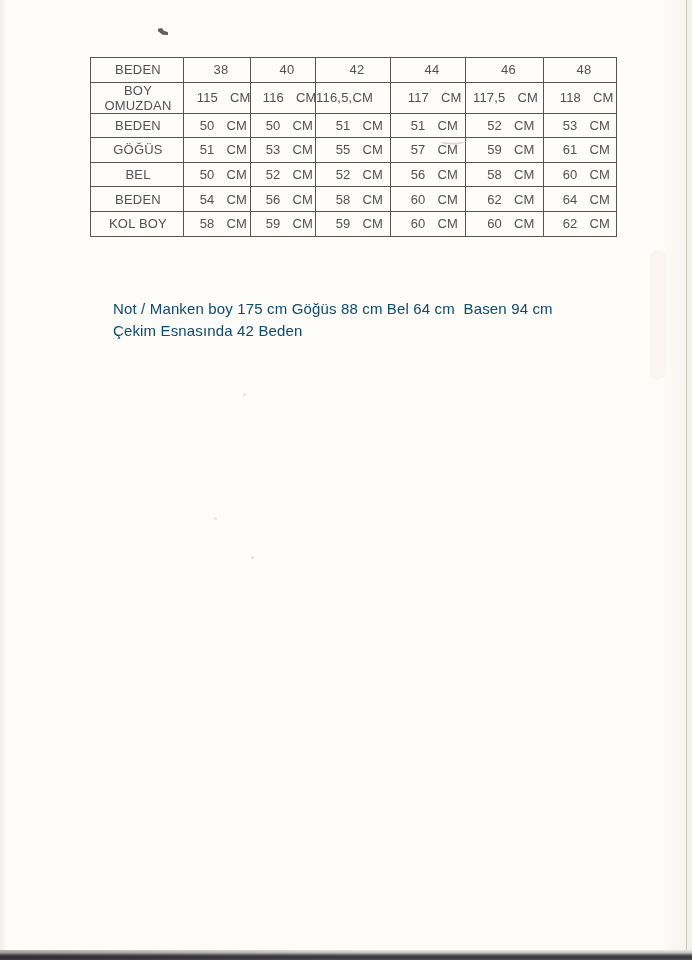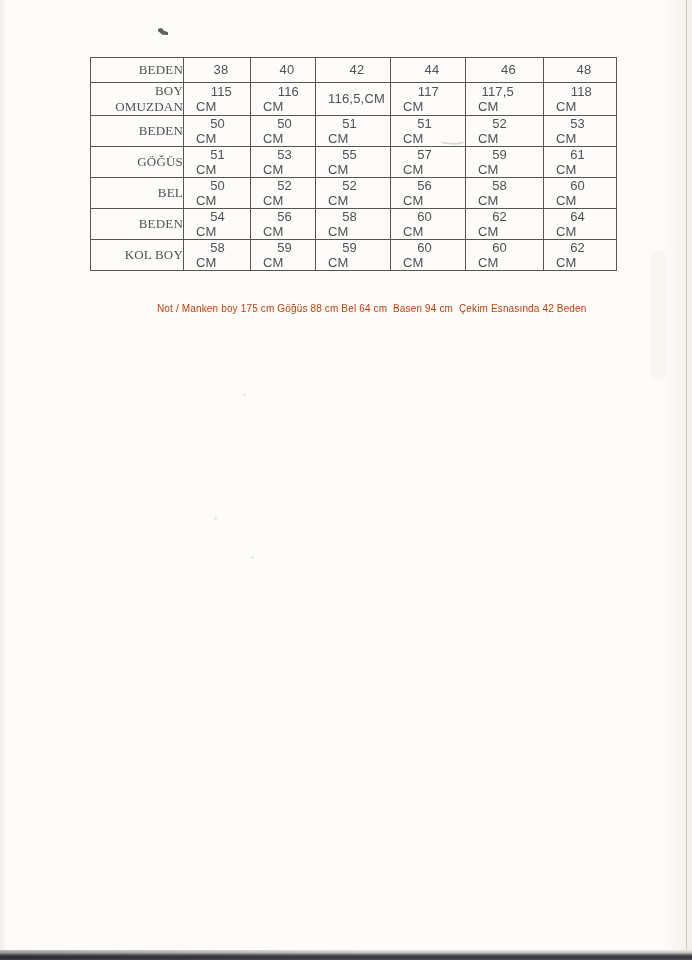--- a/index.html
+++ b/index.html
@@ -66,51 +66,48 @@
     border:1px solid #56554f;
     height:23.6px;
     font-size:13px;
     color:#4e5156;
     letter-spacing:.2px;
     padding:0;
     vertical-align:middle;
     overflow:hidden;
   }
   .size-table td.label{
-    text-align:right;
+    text-align:center;
     padding-left:2px;
-    font-family:Liberation Serif, serif;
   }
   .size-table td.size-head{
     text-align:center;
     padding-left:8px;
   }
   .size-table td.val{
     text-align:center;
   }
   .cellwrap{
     display:inline-flex;
     align-items:baseline;
     justify-content:center;
     width:100%;
-    flex-direction:column;
   }
   .cellwrap .num{min-width:29px;text-align:right;}
   .cellwrap .unit{margin-left:12px;min-width:22px;text-align:left;}
   tr.row-boy .cellwrap .num{min-width:36px;}
 
   
   .note{
     position:absolute;left:88px;top:254px;width:512px;
-    font-size:10px;
+    font-size:15px;
     line-height:22px;
-    color:#c2410c;
+    color:#0c4a6e;
     letter-spacing:.15px;
     white-space:pre-wrap;
-    margin-left:44px;
   }
   .note .line1{padding-left:25px;}
 </style>
 </head>
 <body>
 
 <div class="page">
 
   <div class="ink-mark"></div>
 

